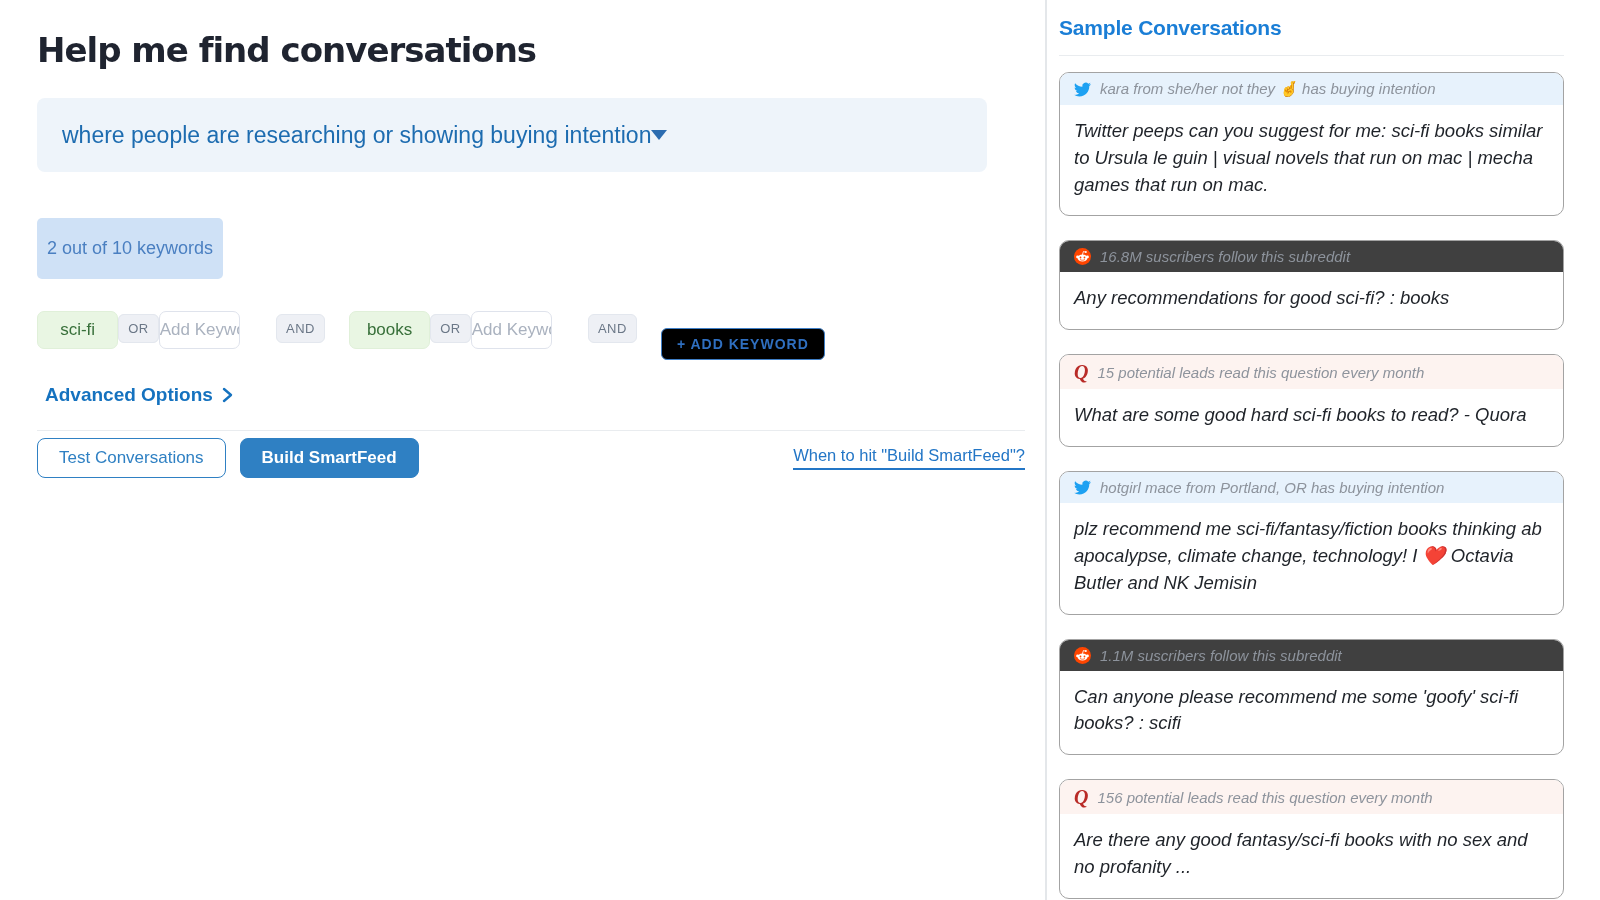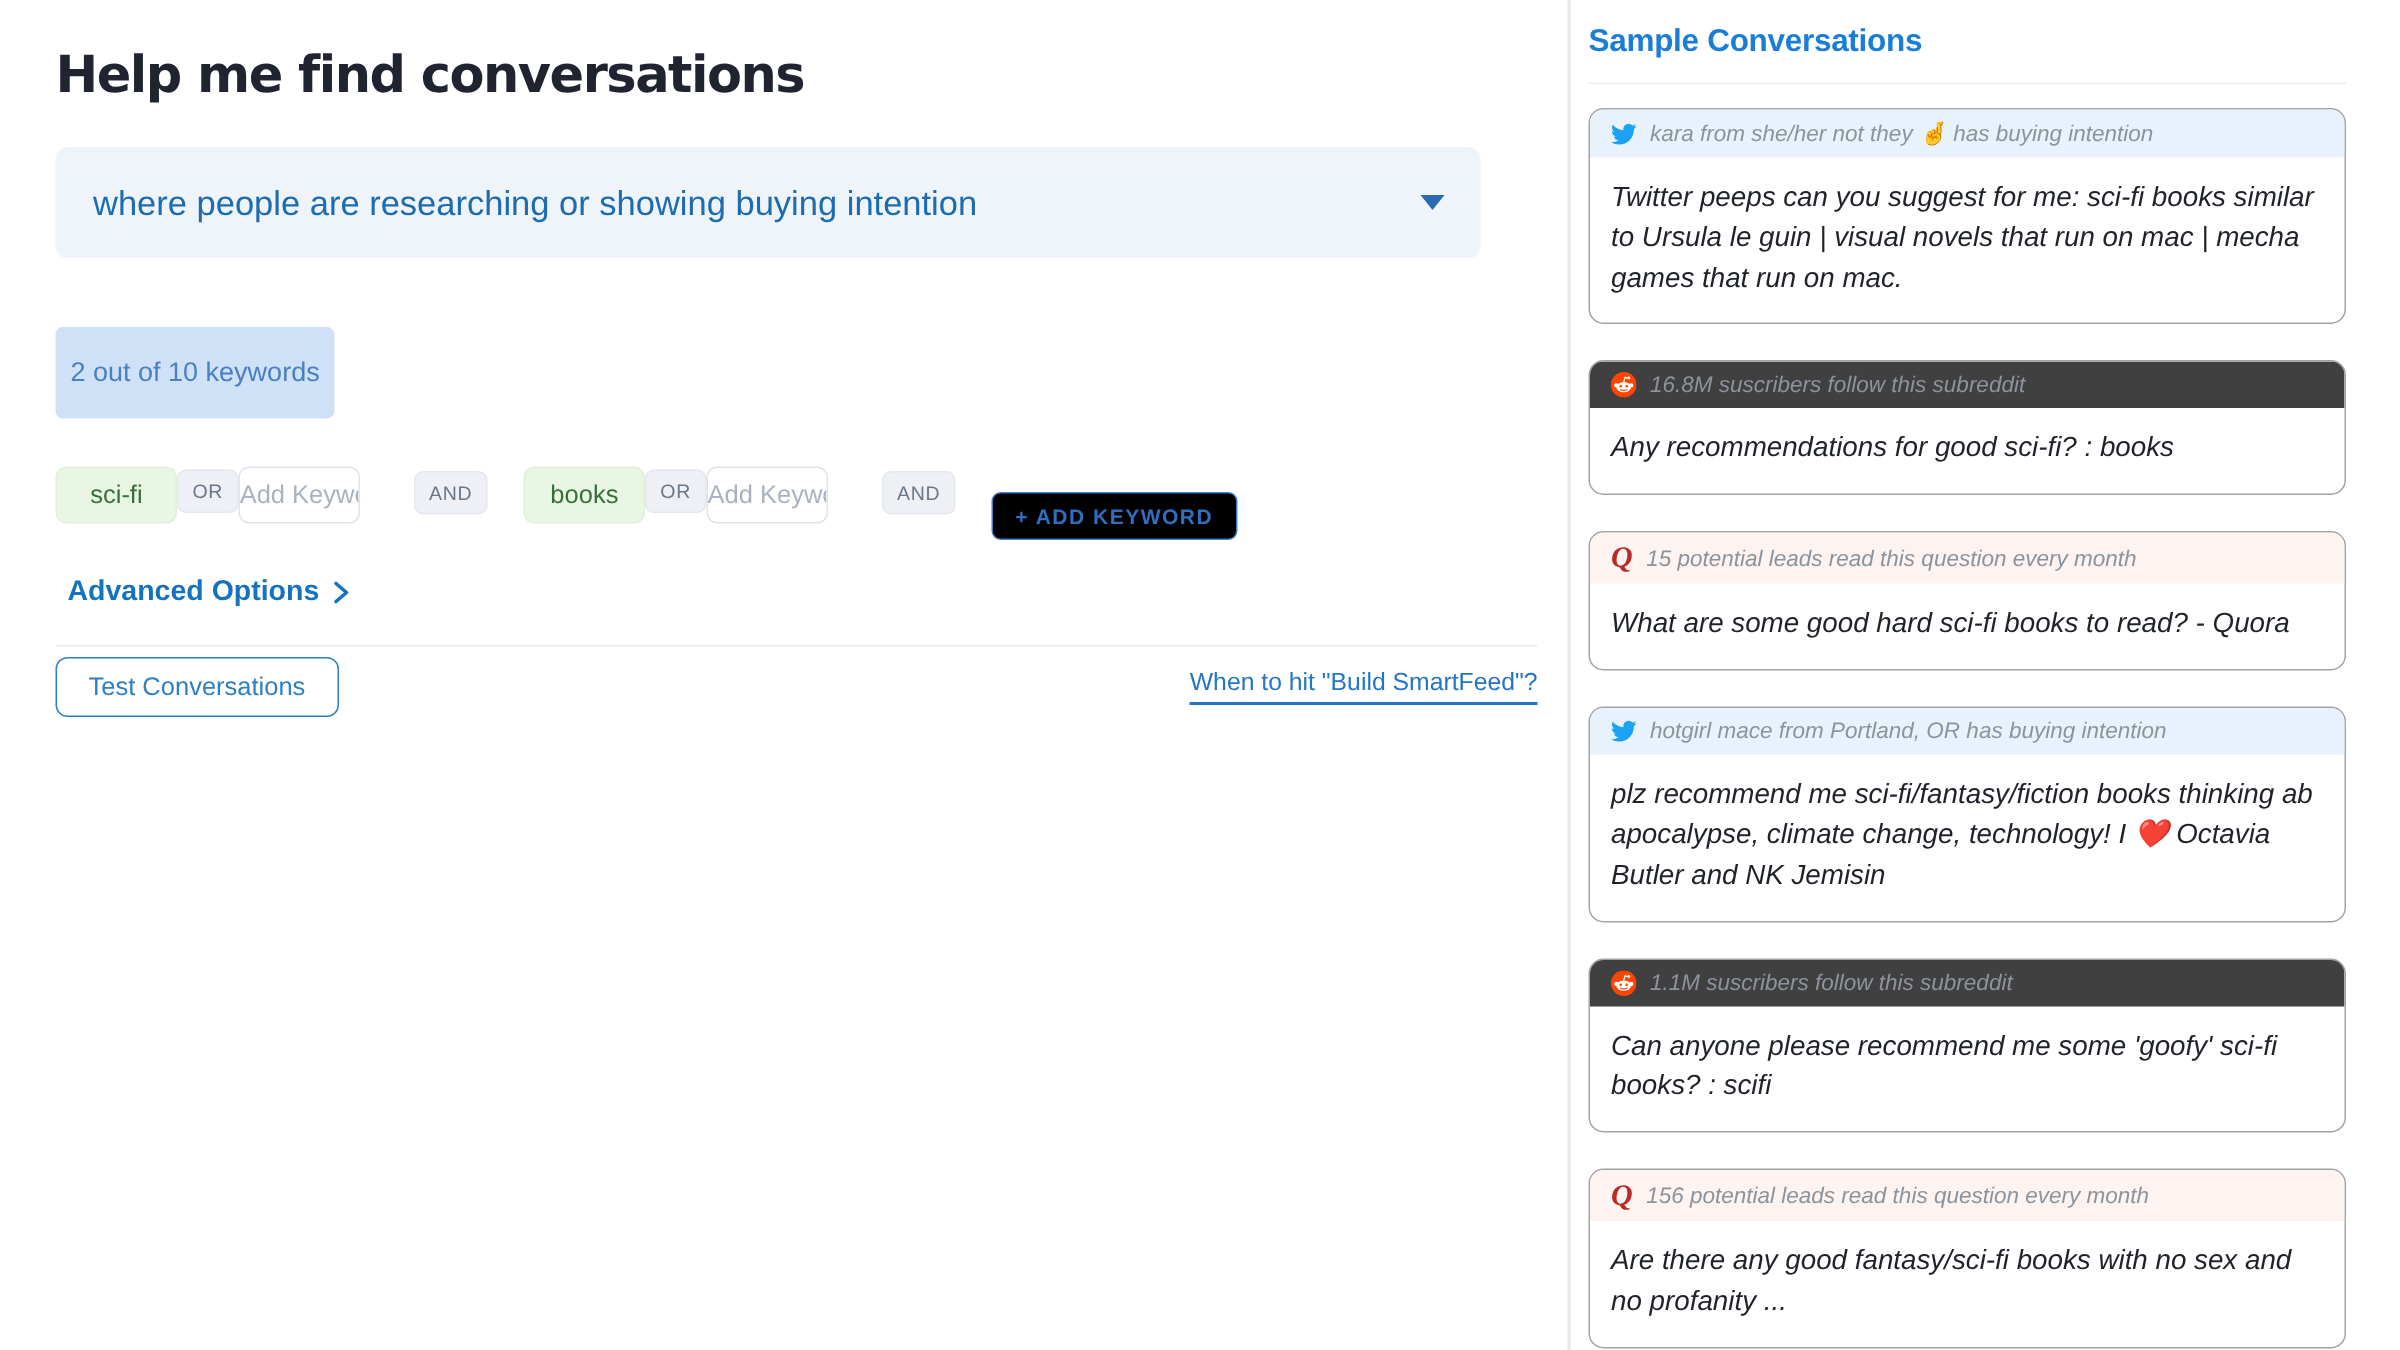--- a/index.html
+++ b/index.html
@@ -24,21 +24,20 @@
     color: #1f2430;
   }
   .intent-select {
     margin-top: 28px;
     width: 950px;
     height: 74px;
     background: #eef4fa;
     border-radius: 8px;
     display: flex;
     align-items: center;
-    justify-content: space-between;
     padding: 0 24px 0 25px;
     cursor: pointer;
   }
   .intent-select .value {
     color: #1d6cb0;
     font-size: 23px;
   }
   .caret-down {
     width: 0; height: 0;
     border-left: 8px solid transparent;
@@ -281,20 +280,21 @@
       <svg width="14" height="18" viewBox="0 0 14 18">
           <polyline points="4,3 11,9 4,15" fill="none" stroke="#1572bf" stroke-width="2.4" stroke-linecap="round" stroke-linejoin="round"></polyline>
         </svg>
     </span>
   </div>
 
   <div class="divider-main"></div>
 
   <div class="actions-row">
     <button class="btn btn-outline">Test Conversations</button>
+    <button class="btn btn-solid">Build SmartFeed</button>
     <a class="help-link">When to hit "Build SmartFeed"?</a>
   </div>
 
 </div>
 
 <div class="sidebar">
 
   <div class="sidebar-title">Sample Conversations</div>
   <div class="sidebar-divider"></div>
 

